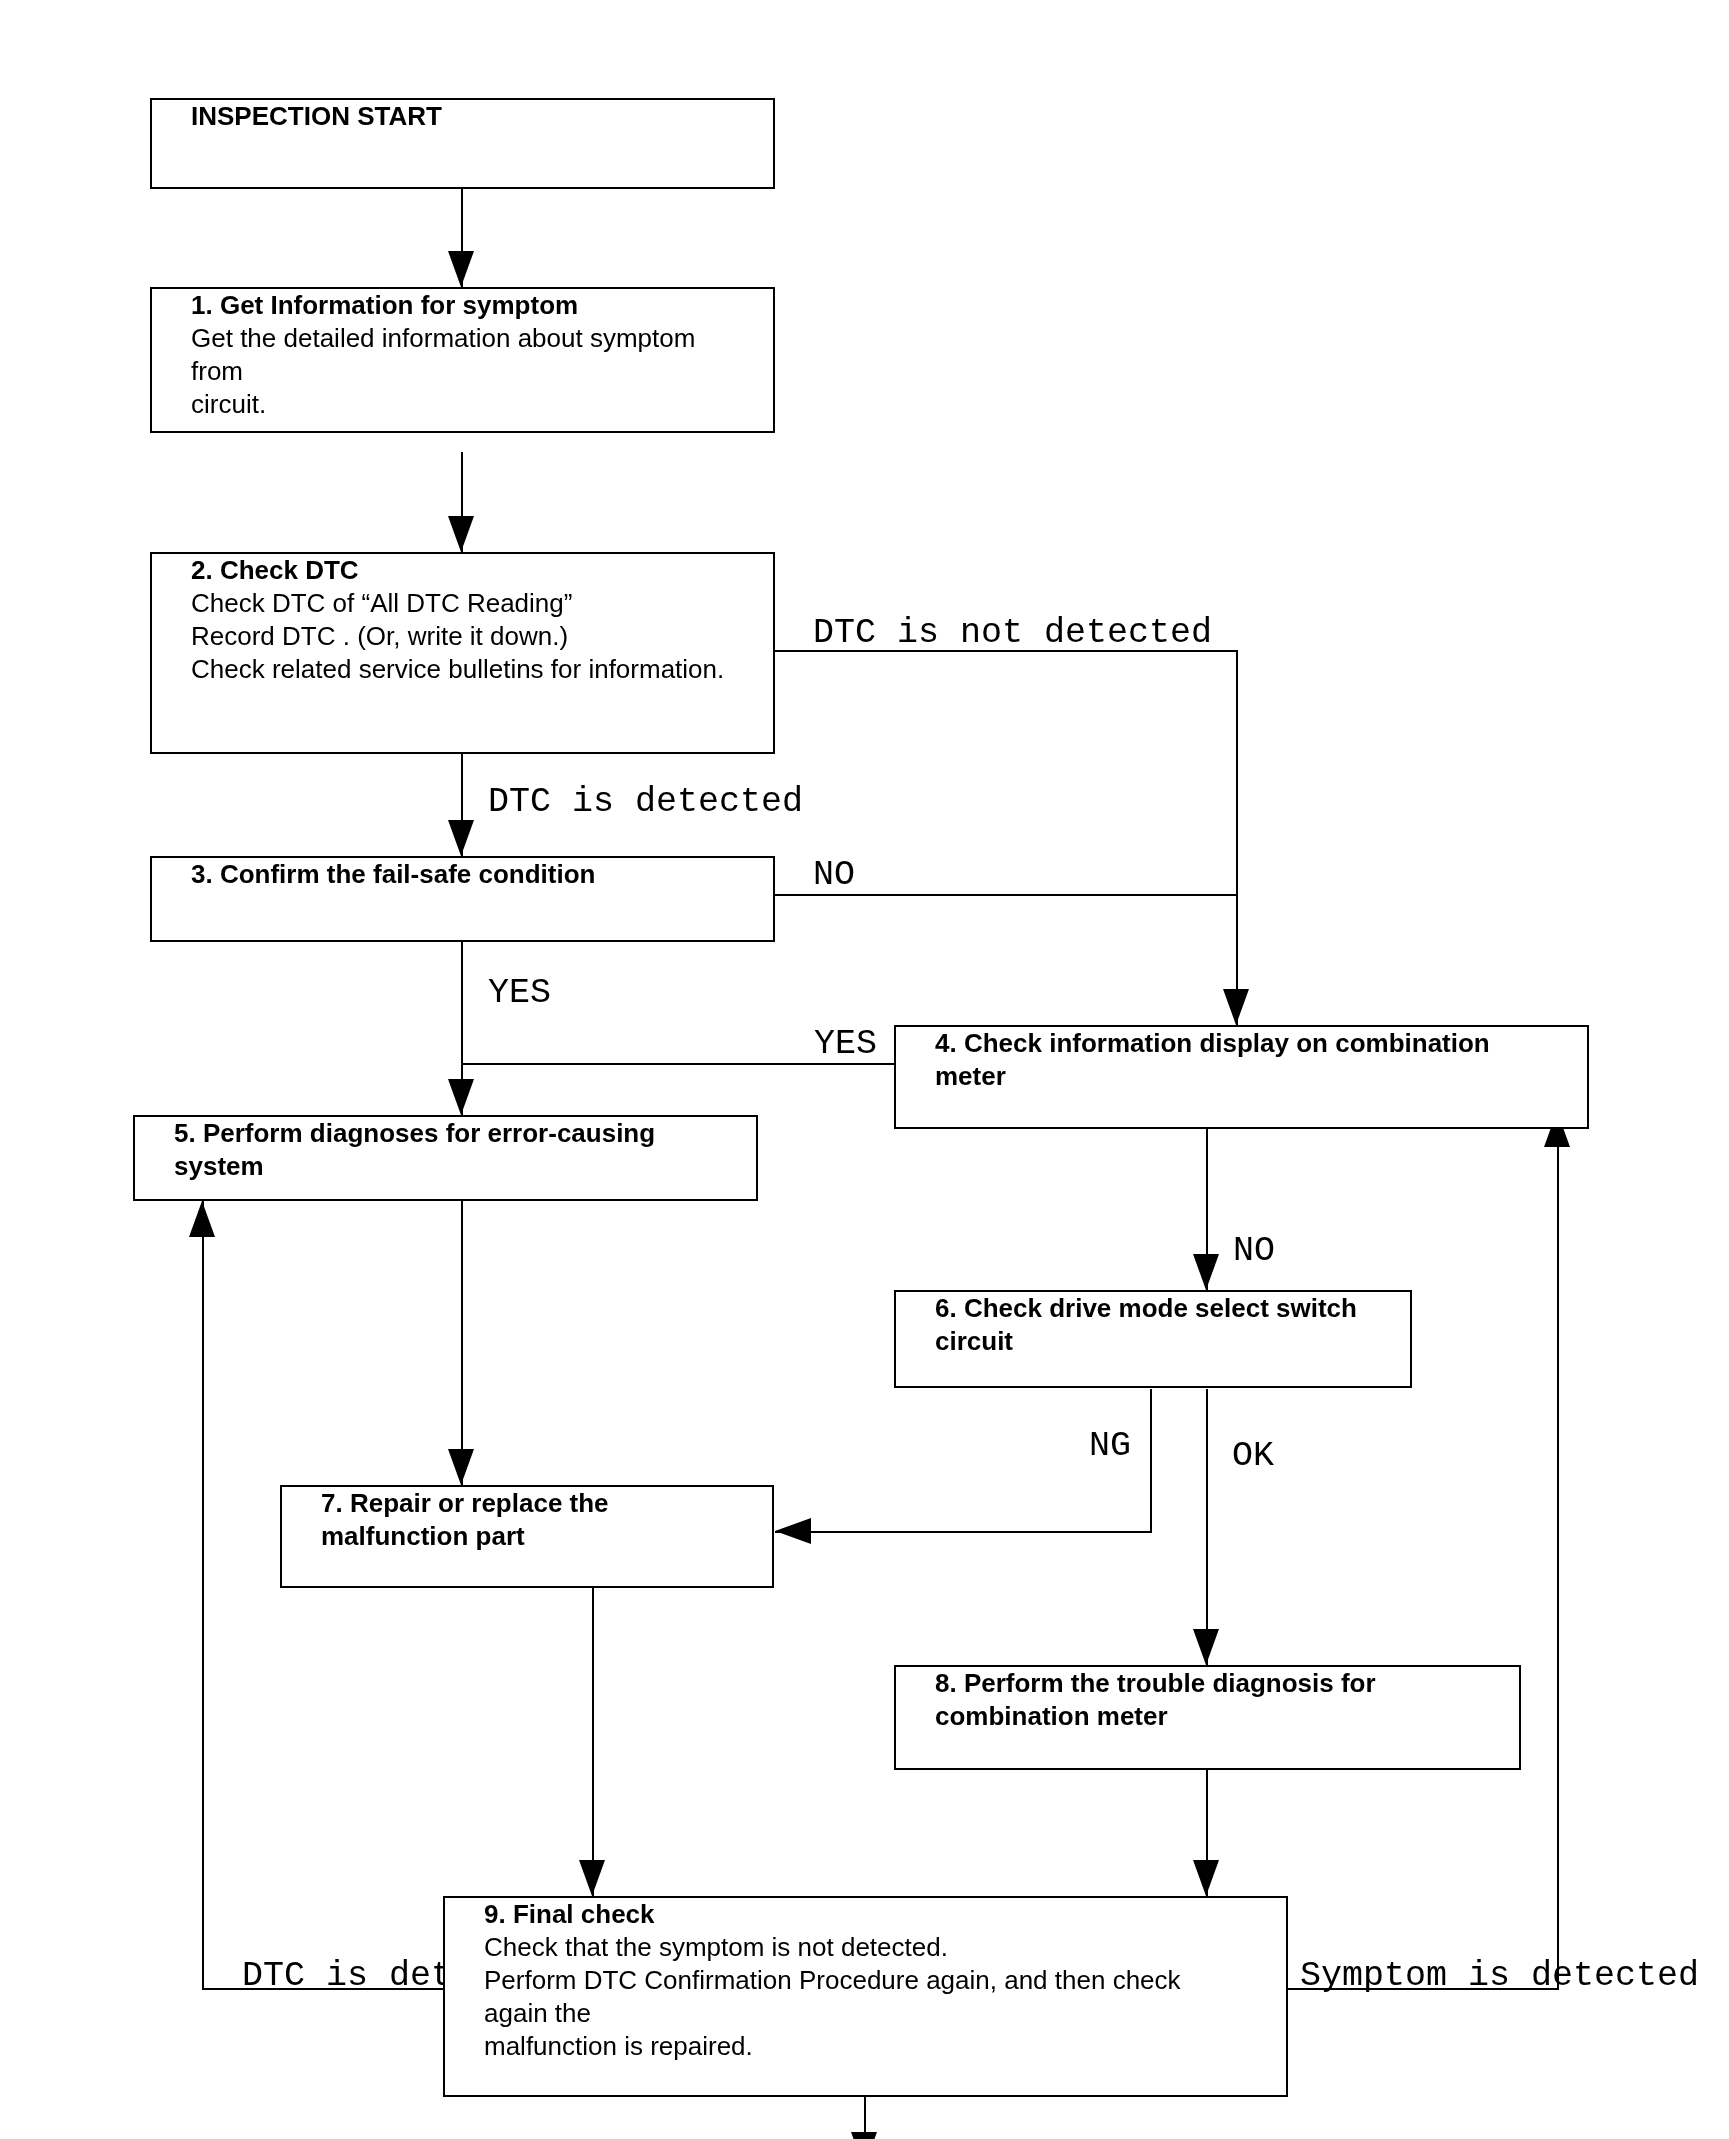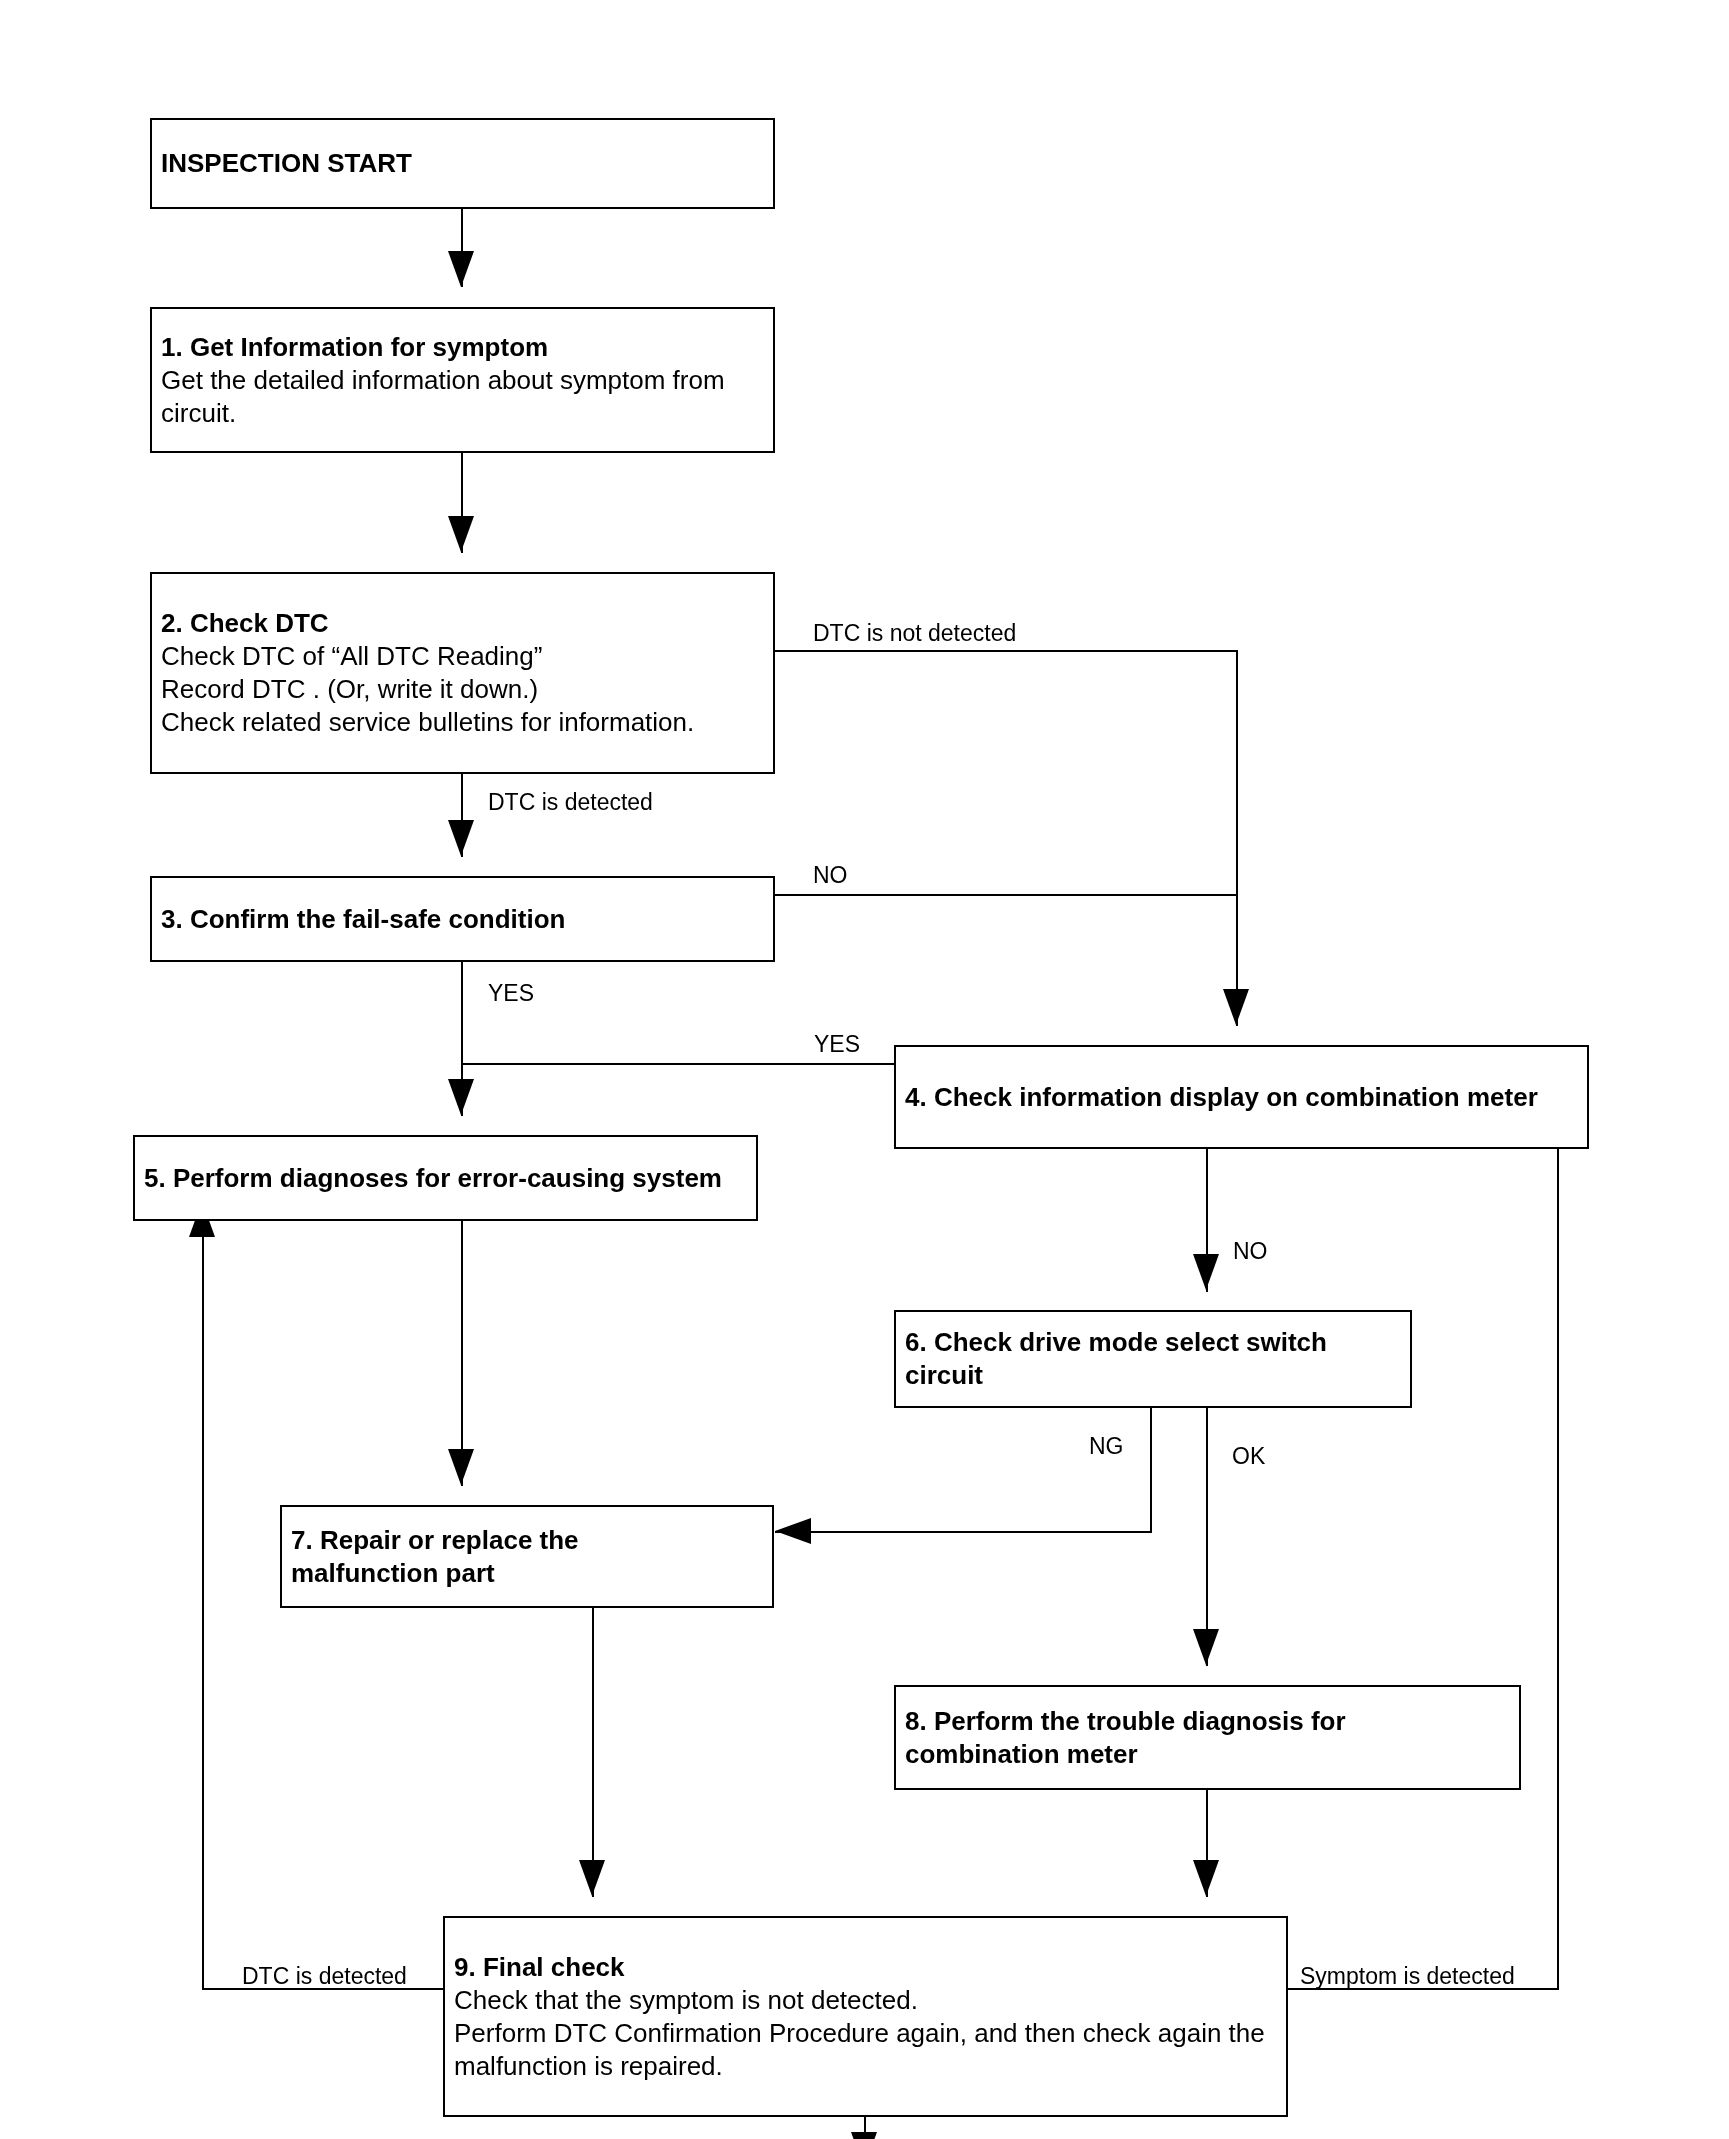--- a/index.html
+++ b/index.html
@@ -1,30 +1,30 @@
 <!DOCTYPE html>
 <html style="font-size:6.8px"><head>
 <meta charset="utf-8">
 <style>
   html,body{margin:0;padding:0;background:#ffffff;}
   #canvas{position:relative;width:1729px;height:2343px;background:#ffffff;overflow:hidden;
           font-family:"Liberation Sans","DejaVu Sans",sans-serif;color:#000;}
   .box{position:absolute;border:2.6px solid #000;background:#fff;box-sizing:border-box;
-       display:flex;flex-direction:column;justify-content:center;
-       padding:0 9px;font-size:26px;line-height:33px;margin-top:20px;}
+       display:flex;flex-direction:column;
+       padding:0 39px;font-size:26px;line-height:33px;}
   .b{font-weight:bold;}
   .vline{position:absolute;width:1.7px;background:#000;}
   .hline{position:absolute;height:1.7px;background:#000;}
   .arr-d{position:absolute;width:0;height:0;border-left:13.7px solid transparent;
          border-right:13.7px solid transparent;border-top:36px solid #000;}
   .arr-u{position:absolute;width:0;height:0;border-left:13.7px solid transparent;
          border-right:13.7px solid transparent;border-bottom:36px solid #000;}
   .arr-l{position:absolute;width:0;height:0;border-top:13.7px solid transparent;
          border-bottom:13.7px solid transparent;border-right:36px solid #000;}
-  .lbl{position:absolute;font-size:23px;line-height:27px;white-space:nowrap;}
+  .lbl{position:absolute;font-size:35px;line-height:27px;white-space:nowrap;font-family:Liberation Mono, monospace;}
 </style>
 </head>
 <body>
 
 <div id="canvas">
 
   <div class="vline" style="left:461px;top:189px;height:98px"></div>
   <div class="vline" style="left:461px;top:452px;height:101px"></div>
   <div class="hline" style="left:775px;top:650px;width:463px"></div>
   <div class="vline" style="left:1236px;top:650px;height:376px"></div>

